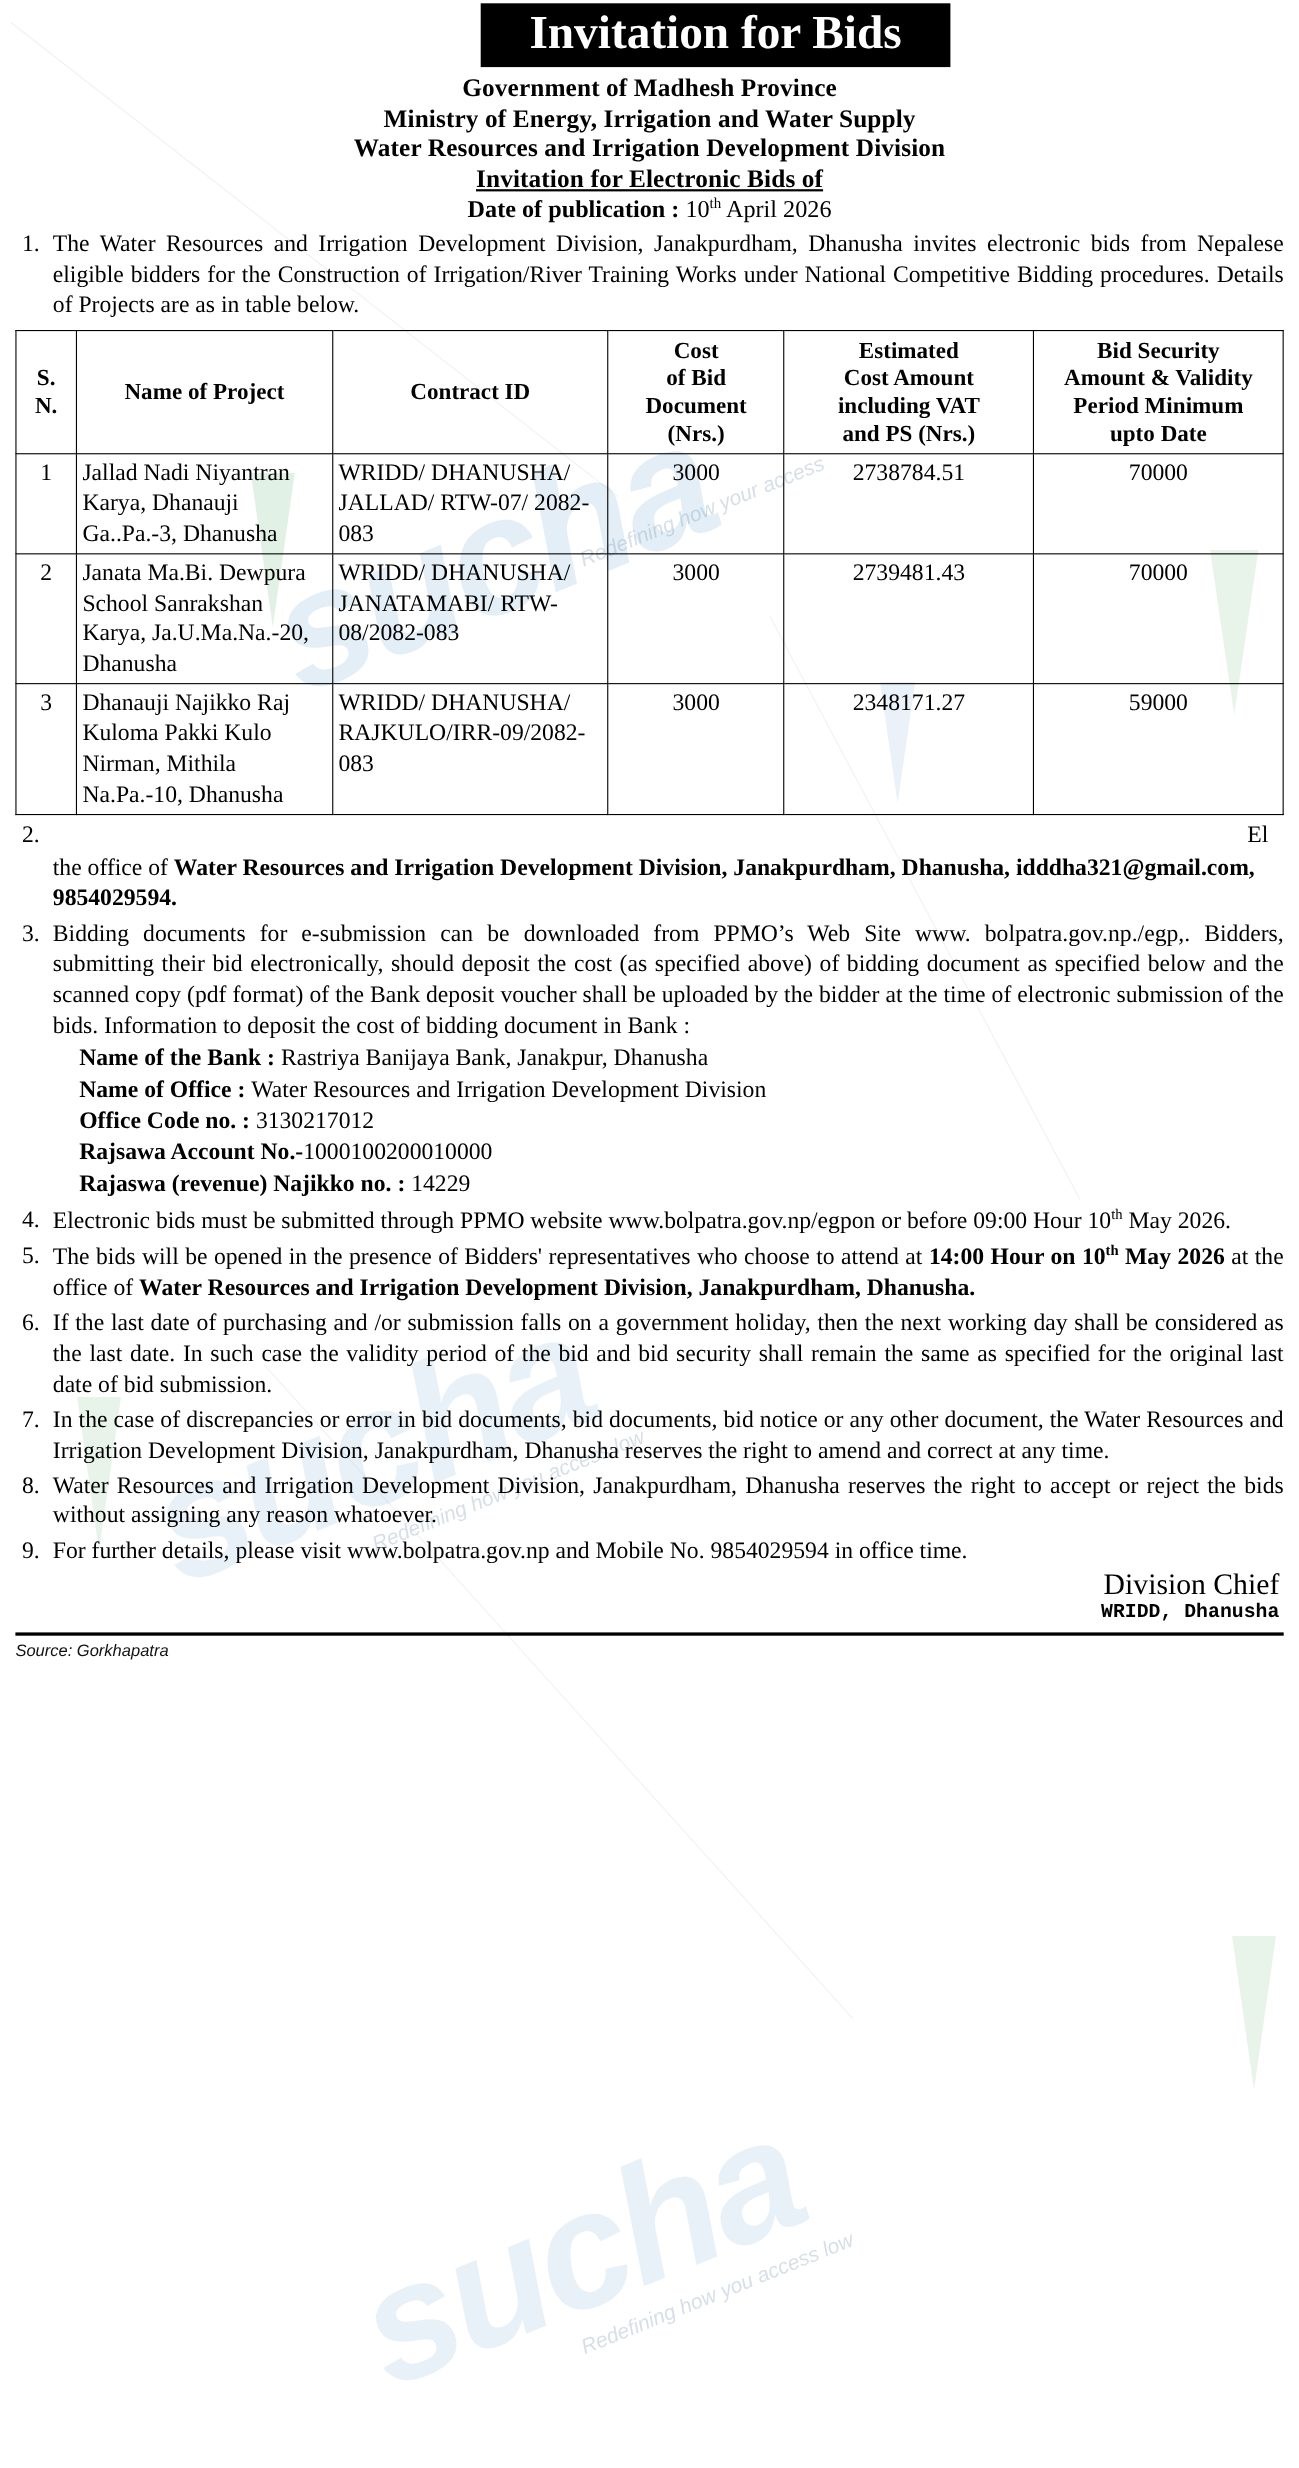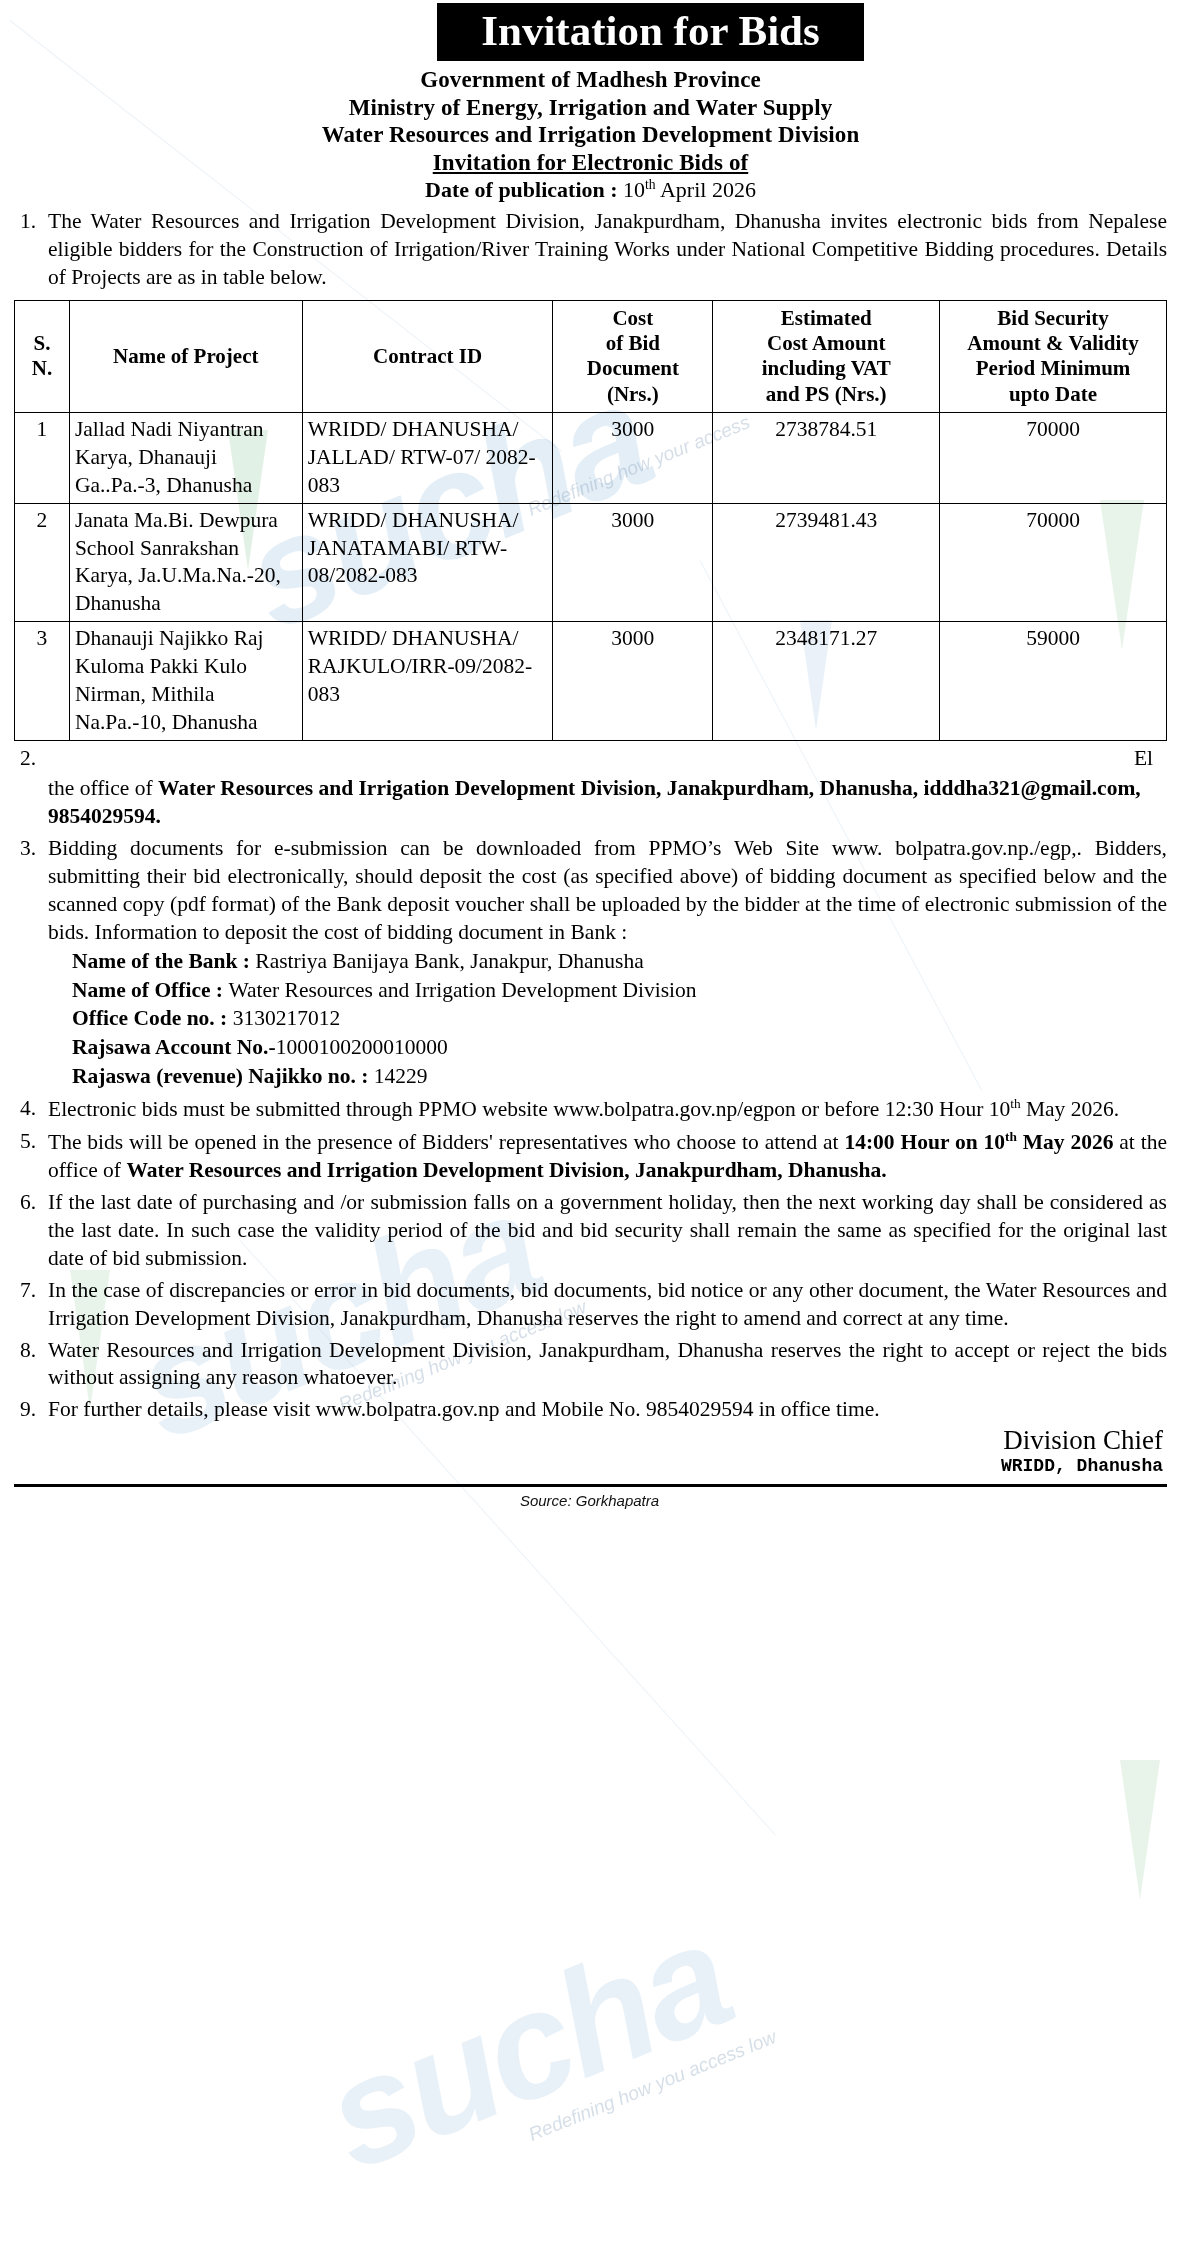--- a/index.html
+++ b/index.html
@@ -209,21 +209,21 @@
     padding-right: 4px;
   }
   .sig .l1 { font-weight: normal; font-size: 27px; line-height: 1.1; }
   .sig .l2 { font-weight: bold; font-size: 18px; line-height: 1.2; font-family: Liberation Mono, monospace; }
 
   .rule {
     border-top: 3px solid #000;
     margin: 6px 0 0 0;
   }
   .source {
-    text-align: center;
+    text-align: left;
     font-family: "Liberation Sans", sans-serif;
     font-style: italic;
     font-size: 15px;
     color: #111;
     padding: 5px 2px 0 0;
   }
 </style>
 </head>
 <body>
 
@@ -354,21 +354,21 @@
   <div class="sub">
     <b>Rajsawa Account No.-</b><span>1000100200010000</span>
   </div>
   <div class="sub">
     <b>Rajaswa (revenue) Najikko no. : </b><span>14229</span>
   </div>
 
   <div class="item">
     <div class="num">4.</div>
     <div class="body">
-      <span>Electronic bids must be submitted through PPMO website www.bolpatra.gov.np/egpon or before 12:30 Hour 10</span><sup>th</sup><span> May 2026.</span>
+      <span>Electronic bids must be submitted through PPMO website www.bolpatra.gov.np/egpon or before 09:00 Hour 10</span><sup>th</sup><span> May 2026.</span>
     </div>
   </div>
 
   <div class="item">
     <div class="num">5.</div>
     <div class="body">
       <span>The bids will be opened in the presence of Bidders' representatives who choose to attend at </span><b>14:00 Hour on 10</b><b><sup>th</sup></b><b> May 2026</b><span> at the office of </span><b>Water Resources and Irrigation Development Division, Janakpurdham, Dhanusha.</b>
     </div>
   </div>
 

